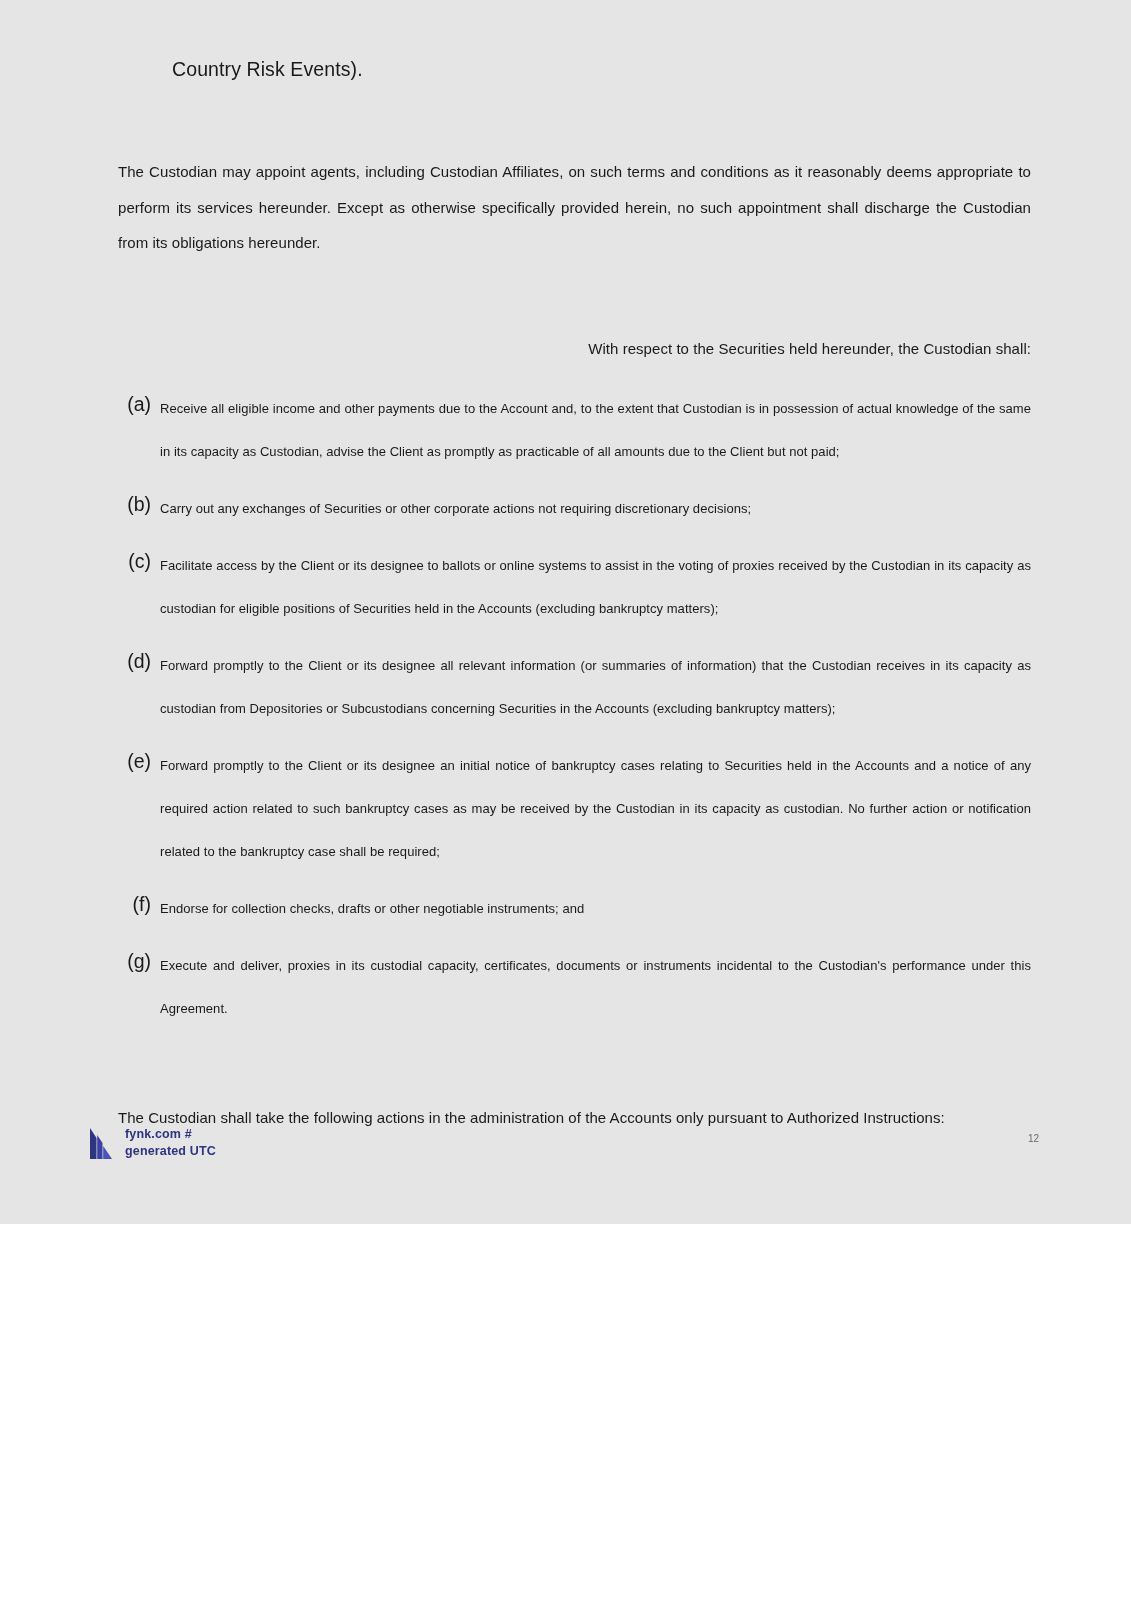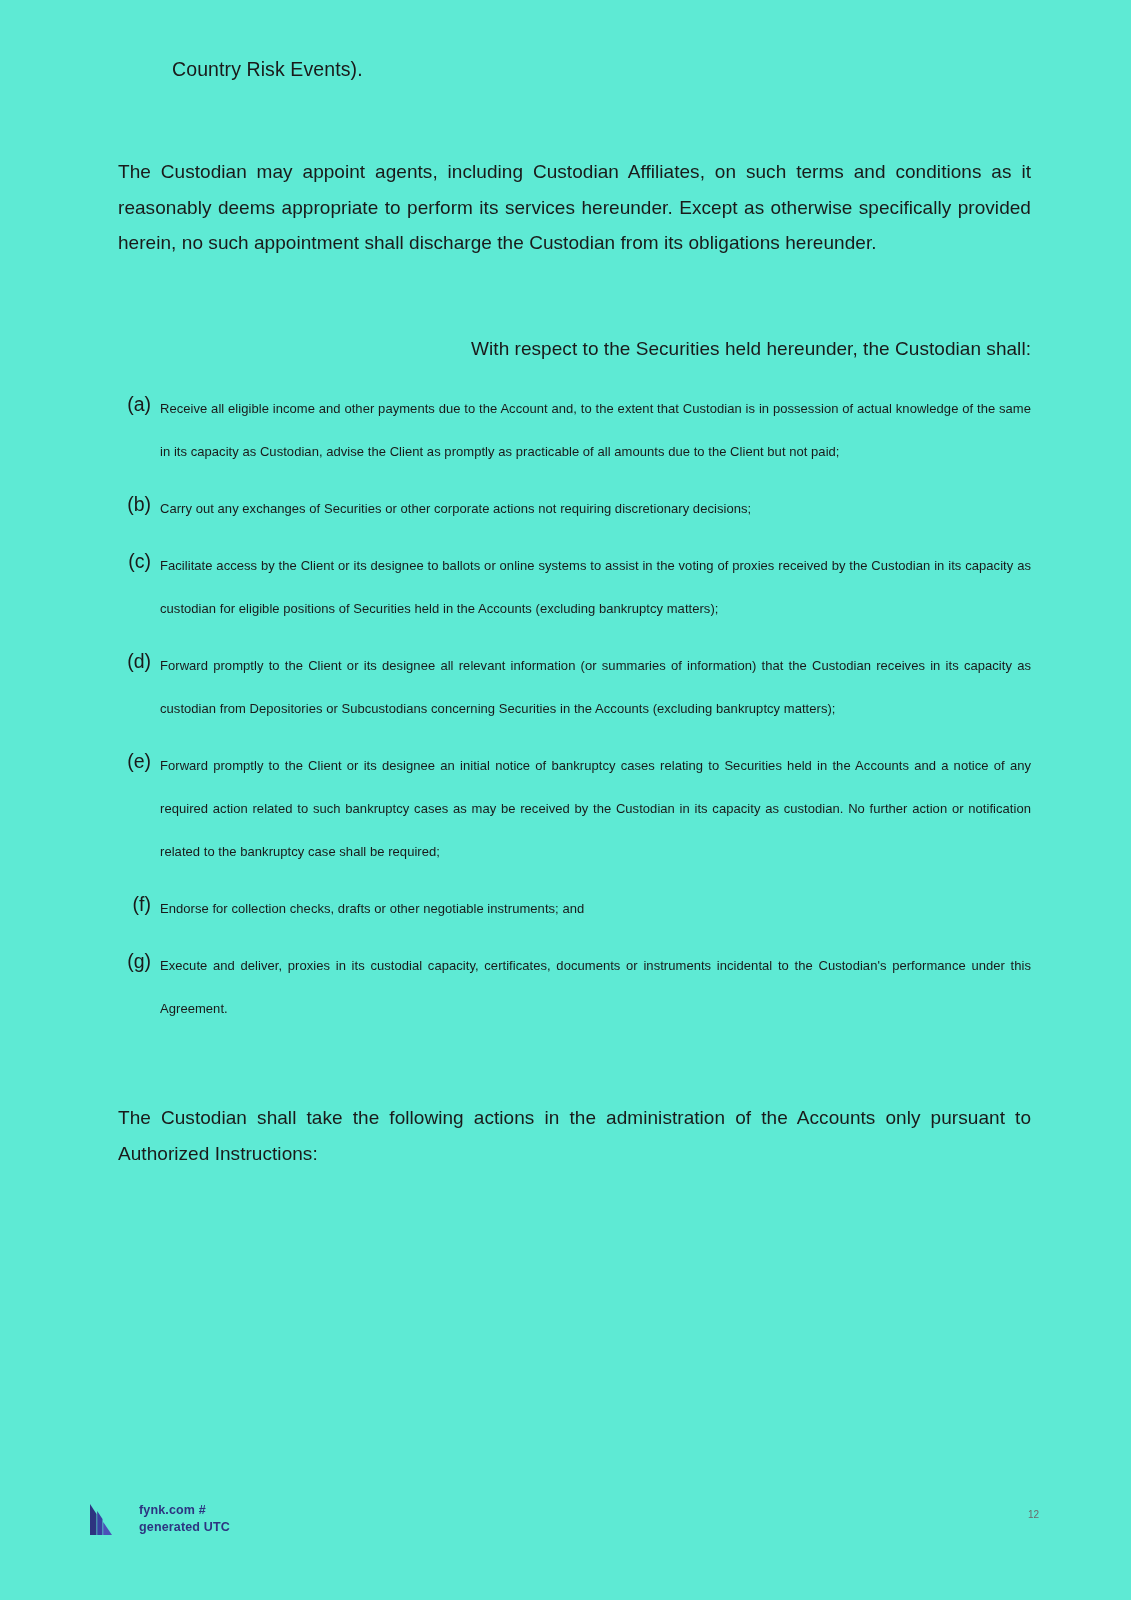--- a/index.html
+++ b/index.html
@@ -8,22 +8,22 @@
     padding: 0;
     background: #ffffff;
   }
   body {
     font-family: "Liberation Sans", sans-serif;
     color: #1a1a1a;
   }
   .page {
     position: relative;
     width: 1131px;
-    height: 1600px;
-    background: #5eead4;
+    height: 1224px;
+    background: #e5e5e5;
     box-sizing: border-box;
     overflow: hidden;
   }
   .content {
     position: absolute;
     left: 0;
     top: 0;
     width: 1131px;
     padding: 46px 92px 0 100px;
     box-sizing: border-box;
@@ -53,21 +53,21 @@
   .heading .hnum {
     width: 46px;
     flex: 0 0 46px;
   }
   .heading .htext {
     flex: 1 1 auto;
   }
 
   
   .para {
-    font-size: 19px;
+    font-size: 15px;
     line-height: 35.5px;
     color: #1a1a1a;
     text-align: justify;
     text-justify: inter-word;
     margin: 0 0 0 18px;
     padding-right: 8px;
     letter-spacing: 0.05px;
   }
   .para.nojustify {
     text-align: right;
@@ -123,21 +123,21 @@
     height: 120px;
     box-sizing: border-box;
     padding: 0 92px 0 88px;
     display: flex;
     align-items: flex-start;
     justify-content: space-between;
   }
   .footer-brand {
     display: flex;
     align-items: center;
-    gap: 25px;
+    gap: 11px;
     padding-top: 22px;
   }
   .footer-logo {
     width: 26px;
     height: 34px;
     flex: 0 0 26px;
     display: block;
   }
   .footer-text {
     font-size: 12.5px;

